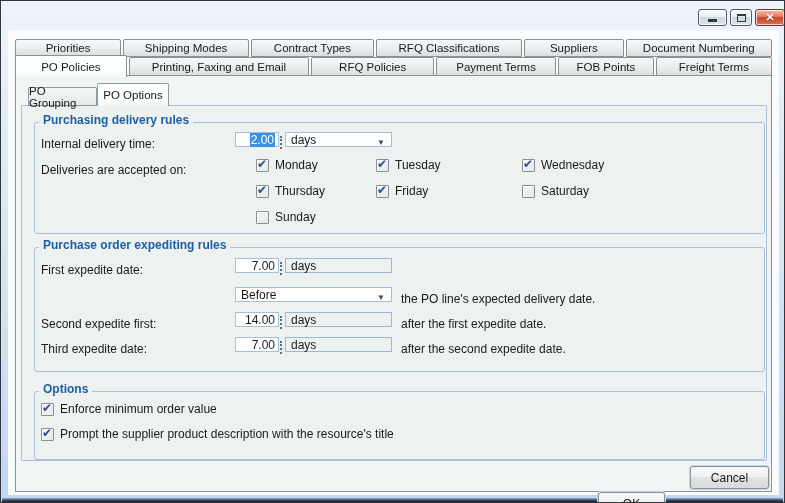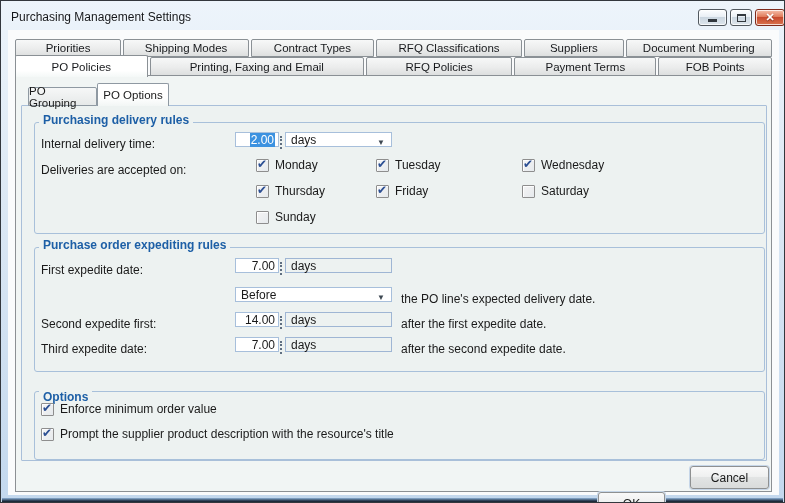--- a/index.html
+++ b/index.html
@@ -74,21 +74,21 @@
   .inner-pane { position: absolute; left: 20px; top: 104px; width: 746px; height: 356px; background: #EDF2F1; border: 1px solid #A9BFD9; border-radius: 1px; z-index: 2; }
 
   
   .groupbox { position: absolute; border: 1px solid #A8C0DA; border-radius: 3px; z-index: 3; }
   .group-1 { left: 33px; top: 121px; width: 731px; height: 112px; }
   .group-2 { left: 33px; top: 246px; width: 731px; height: 125px; }
   .group-3 { left: 33px; top: 390px; width: 731px; height: 69px; }
   .group-title { position: absolute; z-index: 4; background: #EDF2F1; padding: 0 4px; font-weight: bold; color: #1D5FA6; font-size: 12px; }
   .gt-1 { left: 38px; top: 112px; }
   .gt-2 { left: 38px; top: 237px; }
-  .gt-3 { left: 38px; top: 389px; }
+  .gt-3 { left: 38px; top: 381px; }
 
   
   .lbl, .suffix { position: absolute; z-index: 4; font-size: 12px; color: #1A1A1A; white-space: nowrap; }
   .field {
     position: absolute; z-index: 4; height: 15px;
     background: #FFFFFF; border: 1px solid #A7BFDB;
     display: flex; align-items: center; font-size: 12px;
   }
   .field.num { justify-content: flex-end; padding-right: 3px; }
   .field .sel { background: #3C92E0; color: #FFFFFF; padding: 0 1px; }
@@ -118,21 +118,20 @@
     box-shadow: 0 0 0 1px #C6D6E8;
   }
   .btn-ok { left: 597px; top: 491px; width: 67px; }
   .btn-cancel { left: 689px; top: 465px; width: 79px; }
 </style>
 </head>
 <body>
 
 <div class="window">
 
-  <div class="title-text">Purchasing Management Settings</div>
   <div class="cap-btn cap-min">
       <span class="glyph-min"></span>
     </div>
   <div class="cap-btn cap-max">
       <span class="glyph-max"></span>
     </div>
   <div class="cap-btn cap-close">
       <span class="glyph-close">✕</span>
     </div>
 
@@ -145,20 +144,21 @@
     <div class="tab" style="flex-grow:147">RFQ Classifications</div>
     <div class="tab" style="flex-grow:99">Suppliers</div>
     <div class="tab" style="flex-grow:147">Document Numbering</div>
   </div>
   <div class="tabrow tabrow-2">
     <div class="tab active" style="flex-grow:96">PO Policies</div>
     <div class="tab" style="flex-grow:156">Printing, Faxing and Email</div>
     <div class="tab" style="flex-grow:106">RFQ Policies</div>
     <div class="tab" style="flex-grow:103">Payment Terms</div>
     <div class="tab" style="flex-grow:82">FOB Points</div>
+    <div class="tab" style="flex-grow:100">Freight Terms</div>
   </div>
 
   <div class="outer-page"></div>
 
   <div class="inner-tab inner-tab-1">PO Grouping</div>
   <div class="inner-tab inner-tab-2">PO Options</div>
   <div class="inner-pane"></div>
 
   <div class="groupbox group-1"></div>
   <div class="group-title gt-1">Purchasing delivery rules</div>

